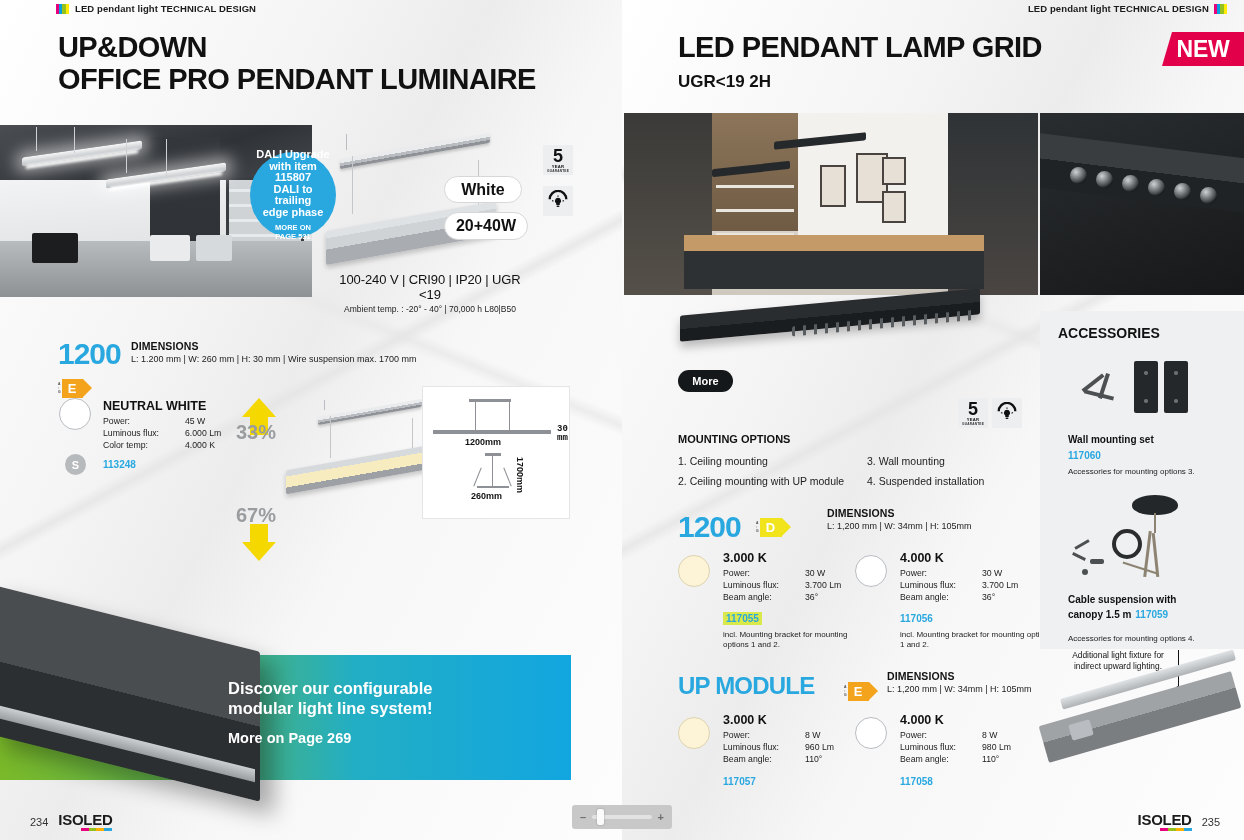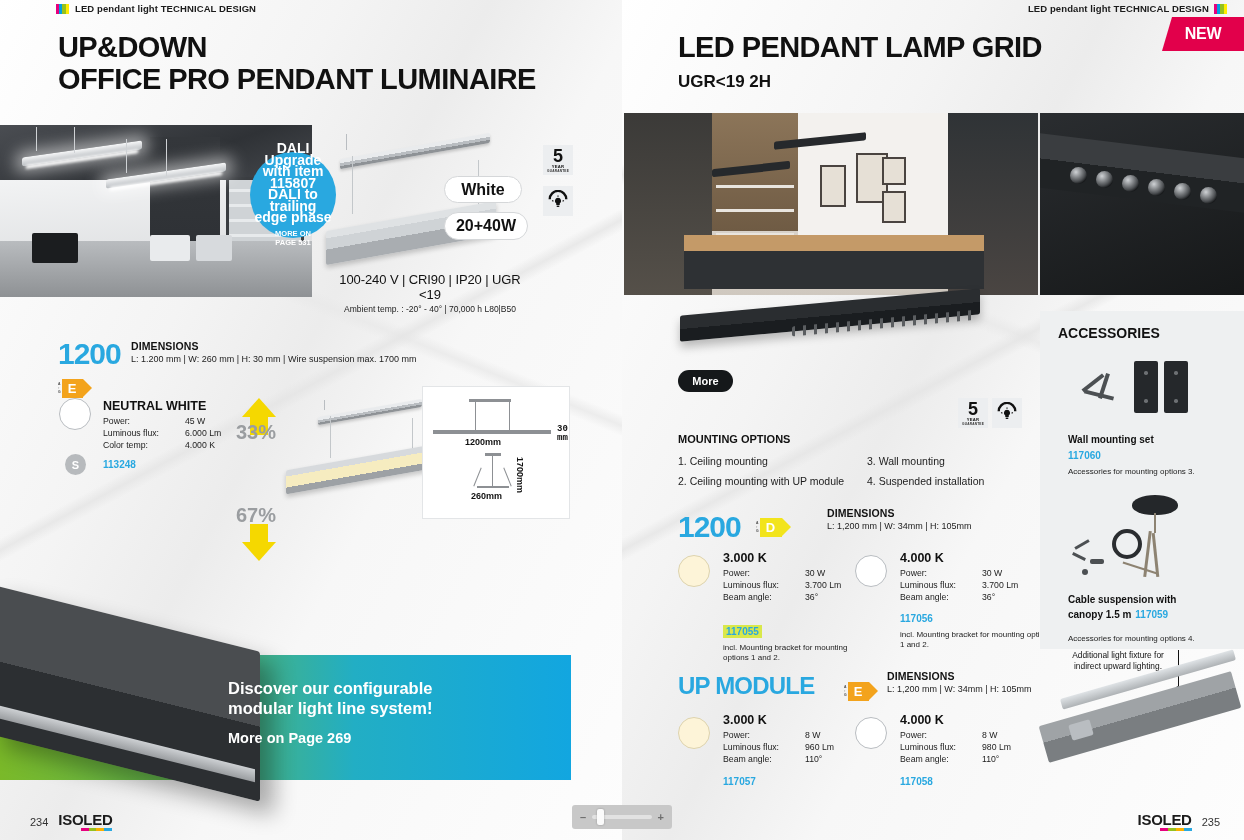--- a/index.html
+++ b/index.html
@@ -39,22 +39,22 @@
   .cmyk i:nth-child(3){ background:#95c11f; }
   .cmyk i:nth-child(4){ background:#ffec00; }
 
   
   .title { position:absolute; font-weight:800; color:#111; letter-spacing:-.6px; }
   .t-left  { left:58px; top:31px; font-size:29px; line-height:32px; width:540px; }
   .t-right { left:56px; top:31px; font-size:29px; line-height:32px; width:400px; }
   .subtitle { position:absolute; left:56px; top:72px; font-size:17px; font-weight:800; color:#111; }
 
   .new-badge {
-    position:absolute; right:0; top:17px; width:82px; height:34px;
-    background:#e2004b; color:#fff; font-weight:800; font-size:16px;
+    position:absolute; right:0; top:32px; width:82px; height:34px;
+    background:#e2004b; color:#fff; font-weight:800; font-size:23px;
     display:flex; align-items:center; justify-content:center;
     clip-path: polygon(10px 0, 100% 0, 100% 100%, 0 100%);
     letter-spacing:-.3px;
   }
 
   
   .hero-left {
     position:absolute; left:0; top:125px; width:312px; height:172px;
     background:
       linear-gradient(180deg,#3a3d41 0 30%, #d9dbdd 30% 100%);
@@ -81,21 +81,21 @@
   .lum::after{ content:""; position:absolute; left:4px; right:4px; bottom:-3px; height:4px;
                background:#fff; filter:blur(1.4px); }
   .wire { position:absolute; width:1px; background:#cfd2d5; }
 
   .dali-badge {
     position:absolute; left:250px; top:152px; width:86px; height:86px; border-radius:50%;
     background:#29a8e0; color:#fff; text-align:center;
     display:flex; flex-direction:column; align-items:center; justify-content:center;
     font-weight:700; line-height:11.5px; padding:4px;
   }
-  .dali-badge .d1 { font-size:14px; }
+  .dali-badge .d1 { font-size:11px; }
   .dali-badge .d2 { font-size:7.5px; margin-top:5px; line-height:9px; }
 
   
   .prod-left { position:absolute; left:318px; top:130px; width:210px; height:145px; }
   .bar3d {
     position:absolute; border-radius:2px;
     background:linear-gradient(180deg,#e9ebed 0 40%, #b9bdc1 40% 70%, #8e9296 70% 100%);
     transform: skewY(-10deg);
     box-shadow: 0 2px 3px rgba(0,0,0,.18);
   }
@@ -550,21 +550,21 @@
           <tr>
             <td>Luminous flux:</td>
             <td>3.700 Lm</td>
               </tr>
           <tr>
             <td>Beam angle:</td>
             <td>36°</td>
               </tr>
         </tbody>
           </table>
-        <div style="margin-top:18px;"><span class="artno hl">117055</span></div>
+        <div style="margin-top:5px;"><span class="artno hl">117055</span></div>
         <div class="note-sm" style="width:150px;">incl. Mounting bracket for mounting options 1 and 2.</div>
       </div>
 
       <div class="cct-dot neutral" style="position:absolute;left:233px;top:555px;"></div>
       <div style="position:absolute;left:278px;top:551px;">
         <div class="cct-name">4.000 K</div>
         <table class="cct-tbl">
           <tbody>
               <tr>
             <td>Power:</td>

